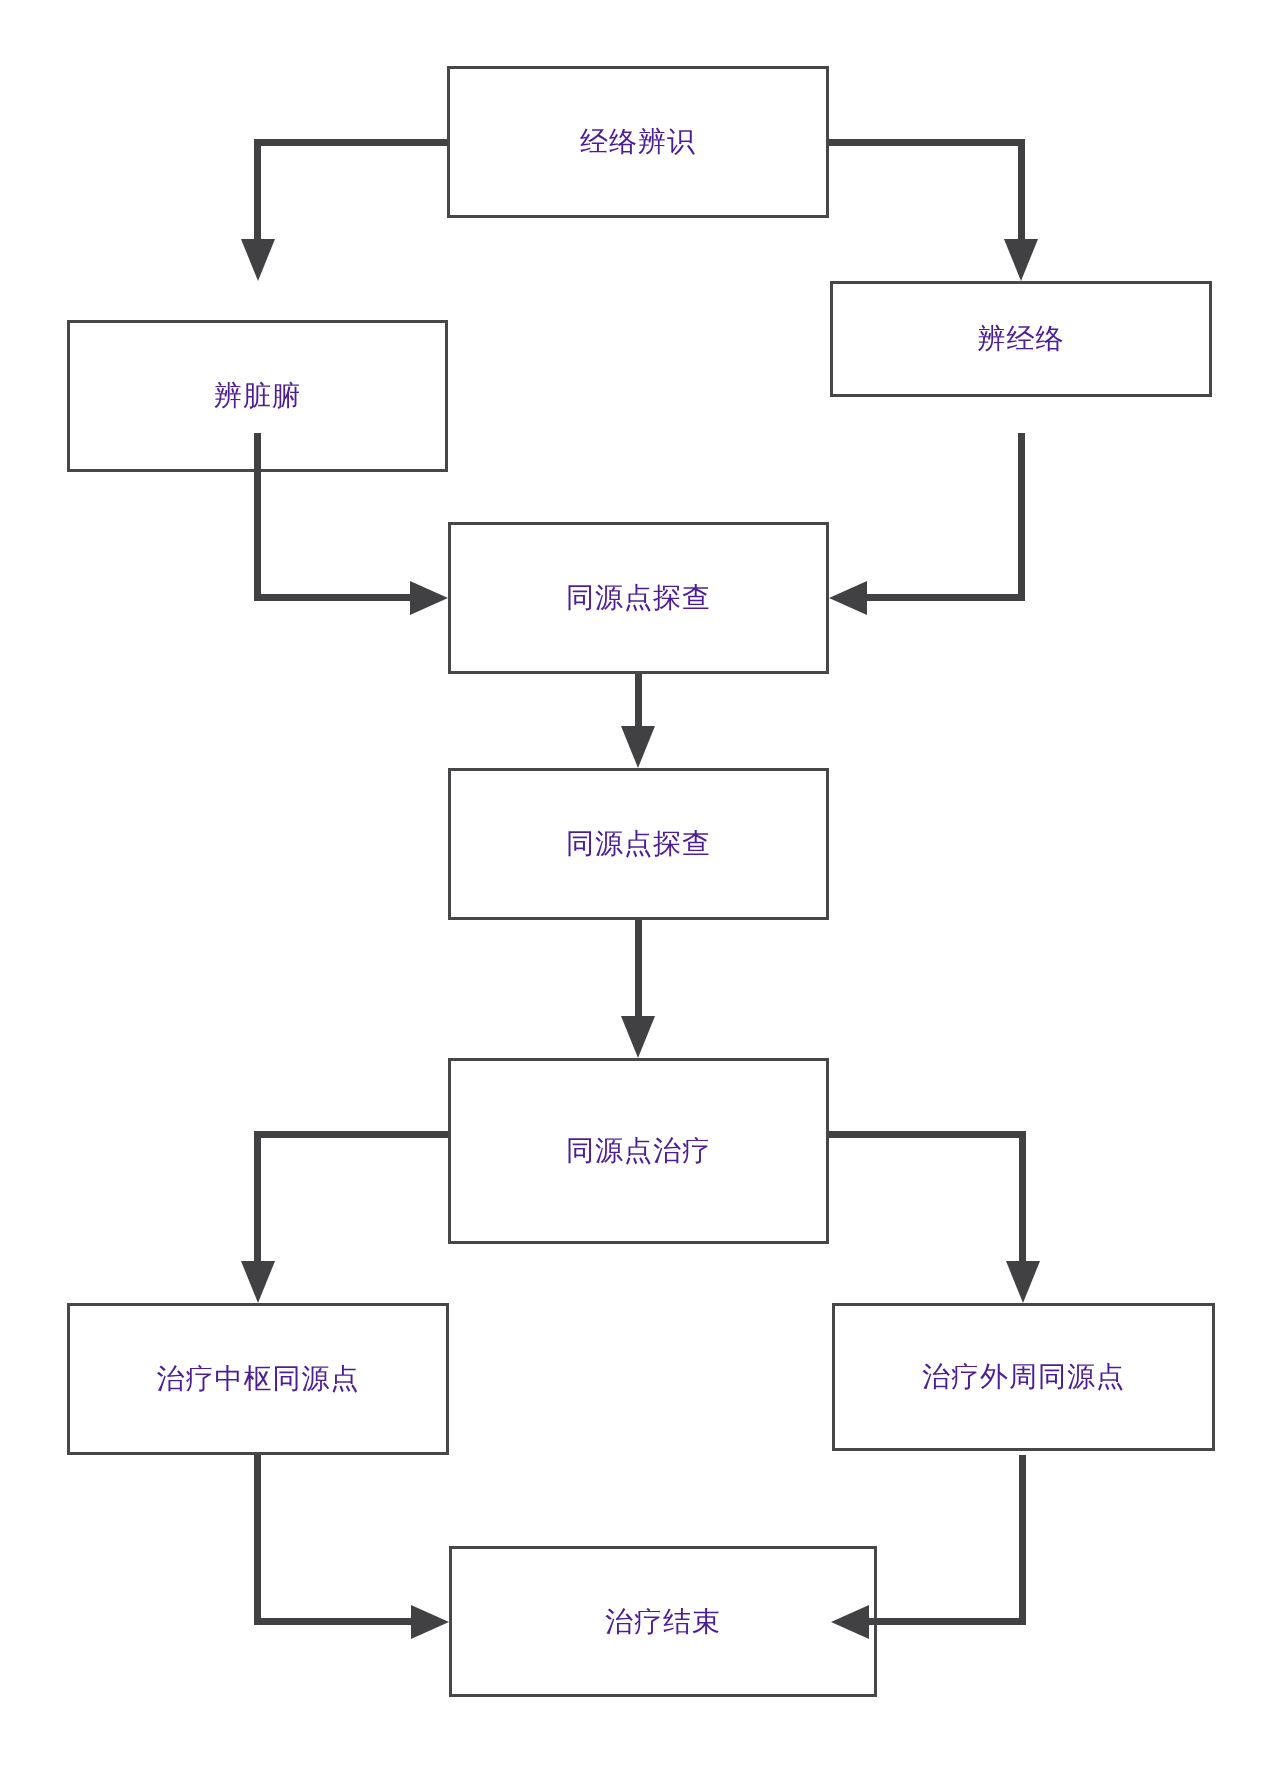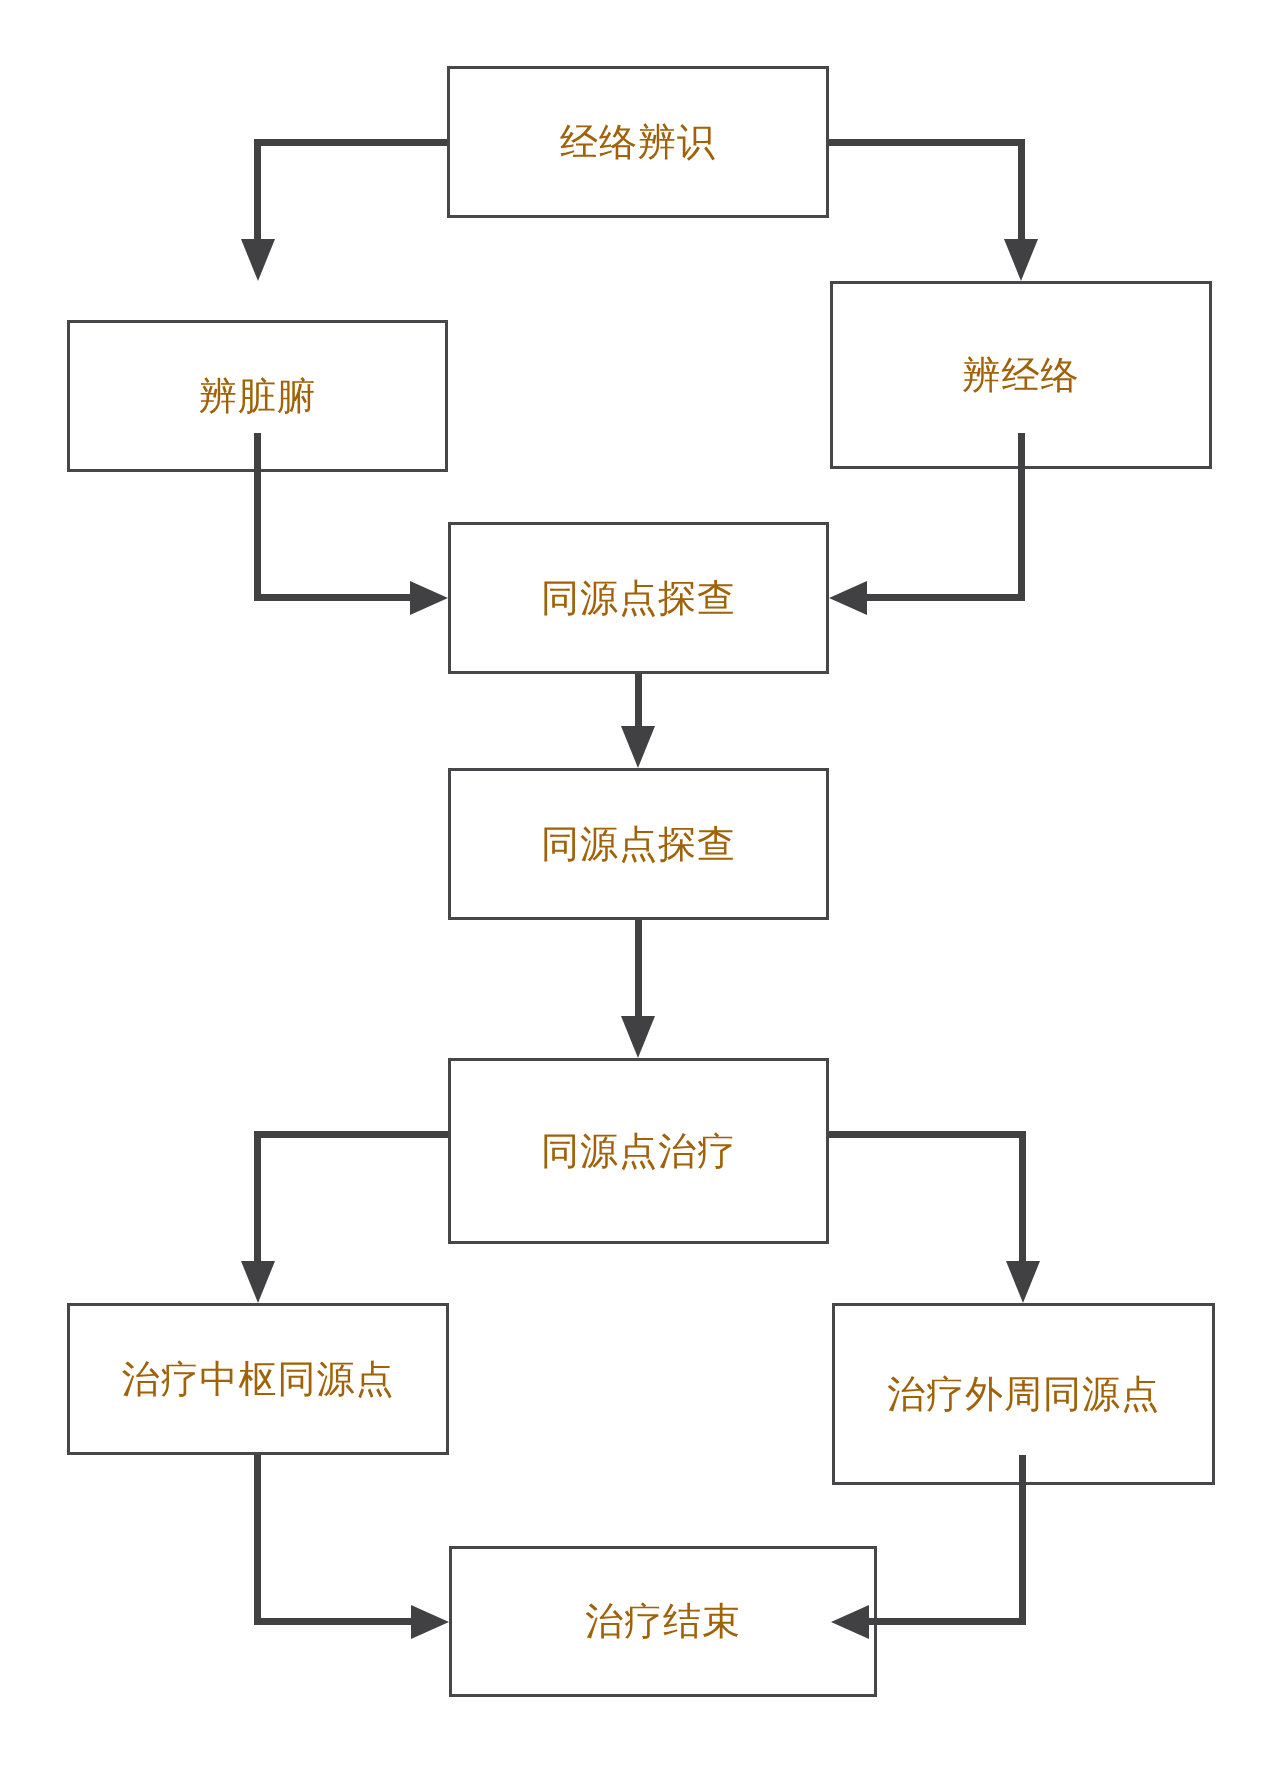--- a/index.html
+++ b/index.html
@@ -18,22 +18,22 @@
   .node {
     position: absolute;
     box-sizing: border-box;
     background: #ffffff;
     border: 3px solid #47474a;
     display: flex;
     align-items: center;
     justify-content: center;
   }
   .node-label {
-    font-size: 38px;
-    color: #a16207;
+    font-size: 28px;
+    color: #4c1d95;
     letter-spacing: 1px;
     white-space: nowrap;
   }
   .seg {
     position: absolute;
     background: #414144;
   }
   .arrow {
     position: absolute;
     width: 0;
@@ -61,41 +61,41 @@
 <div class="canvas">
 
   <div class="node" style="left:447px; top:66px; width:382px; height:152px;">
     <span class="node-label">经络辨识</span>
   </div>
 
   <div class="node" style="left:67px; top:281px; width:381px; height:152px;margin-top:39px;">
     <span class="node-label">辨脏腑</span>
   </div>
 
-  <div class="node" style="left:830px; top:281px; width:382px; height:188px;">
+  <div class="node" style="left:830px; top:281px; width:382px; height:116px;">
     <span class="node-label">辨经络</span>
   </div>
 
   <div class="node" style="left:448px; top:522px; width:381px; height:152px;">
     <span class="node-label">同源点探查</span>
   </div>
 
   <div class="node" style="left:448px; top:768px; width:381px; height:152px;justify-content:center;">
     <span class="node-label">同源点探查</span>
   </div>
 
   <div class="node" style="left:448px; top:1058px; width:381px; height:186px;">
     <span class="node-label">同源点治疗</span>
   </div>
 
   <div class="node" style="left:67px; top:1303px; width:382px; height:152px;font-family:Liberation Serif, serif;">
     <span class="node-label">治疗中枢同源点</span>
   </div>
 
-  <div class="node" style="left:832px; top:1303px; width:383px; height:182px;">
+  <div class="node" style="left:832px; top:1303px; width:383px; height:148px;">
     <span class="node-label">治疗外周同源点</span>
   </div>
 
   <div class="node" style="left:449px; top:1546px; width:428px; height:151px;">
     <span class="node-label">治疗结束</span>
   </div>
 
   <div class="seg" style="left:254px; top:139px; width:193px; height:7px;"></div>
   <div class="seg" style="left:254px; top:139px; width:7px; height:102px;"></div>
   <div class="arrow down" style="left:241px; top:239px;"></div>

